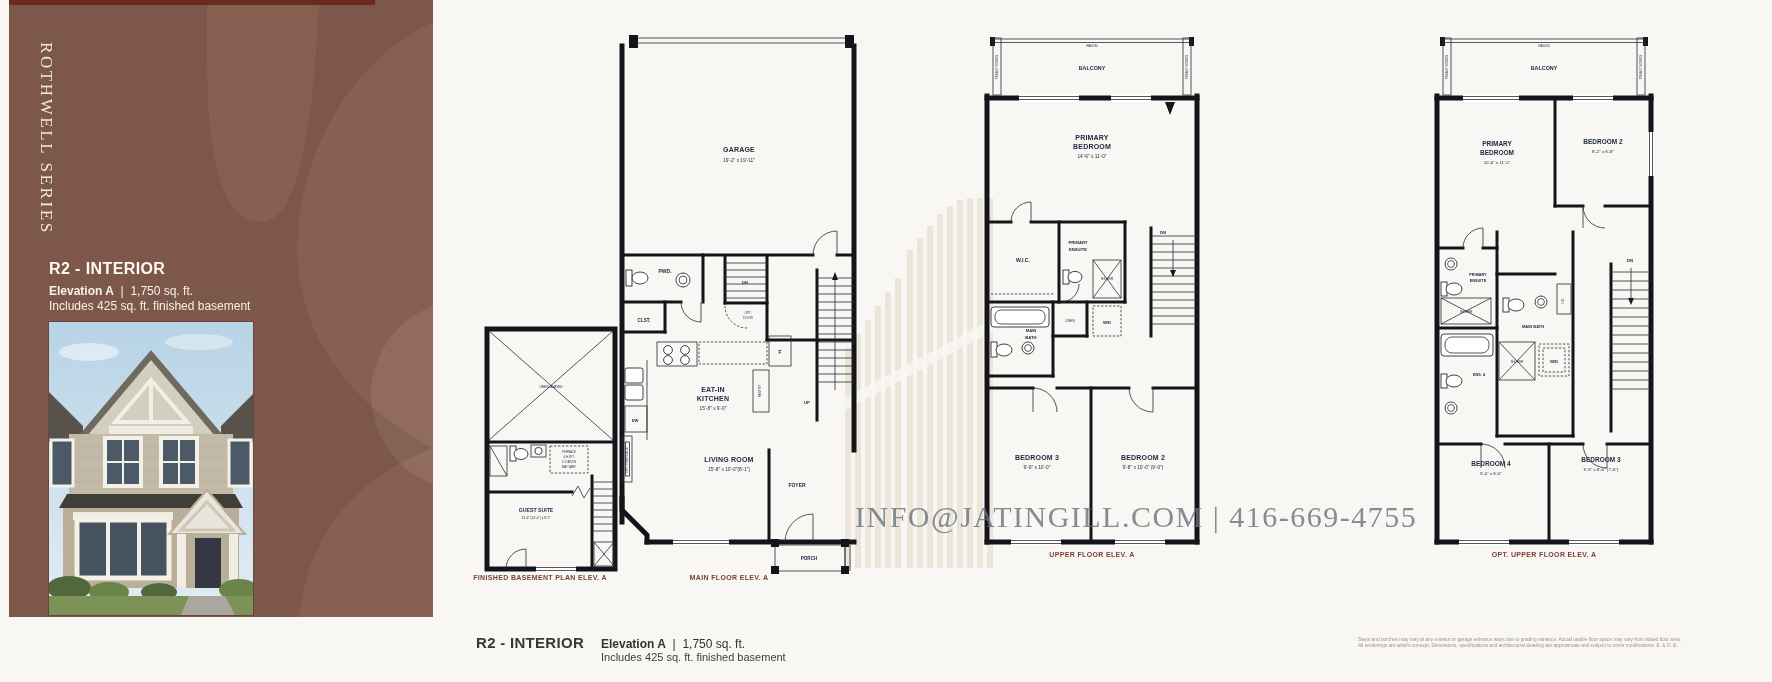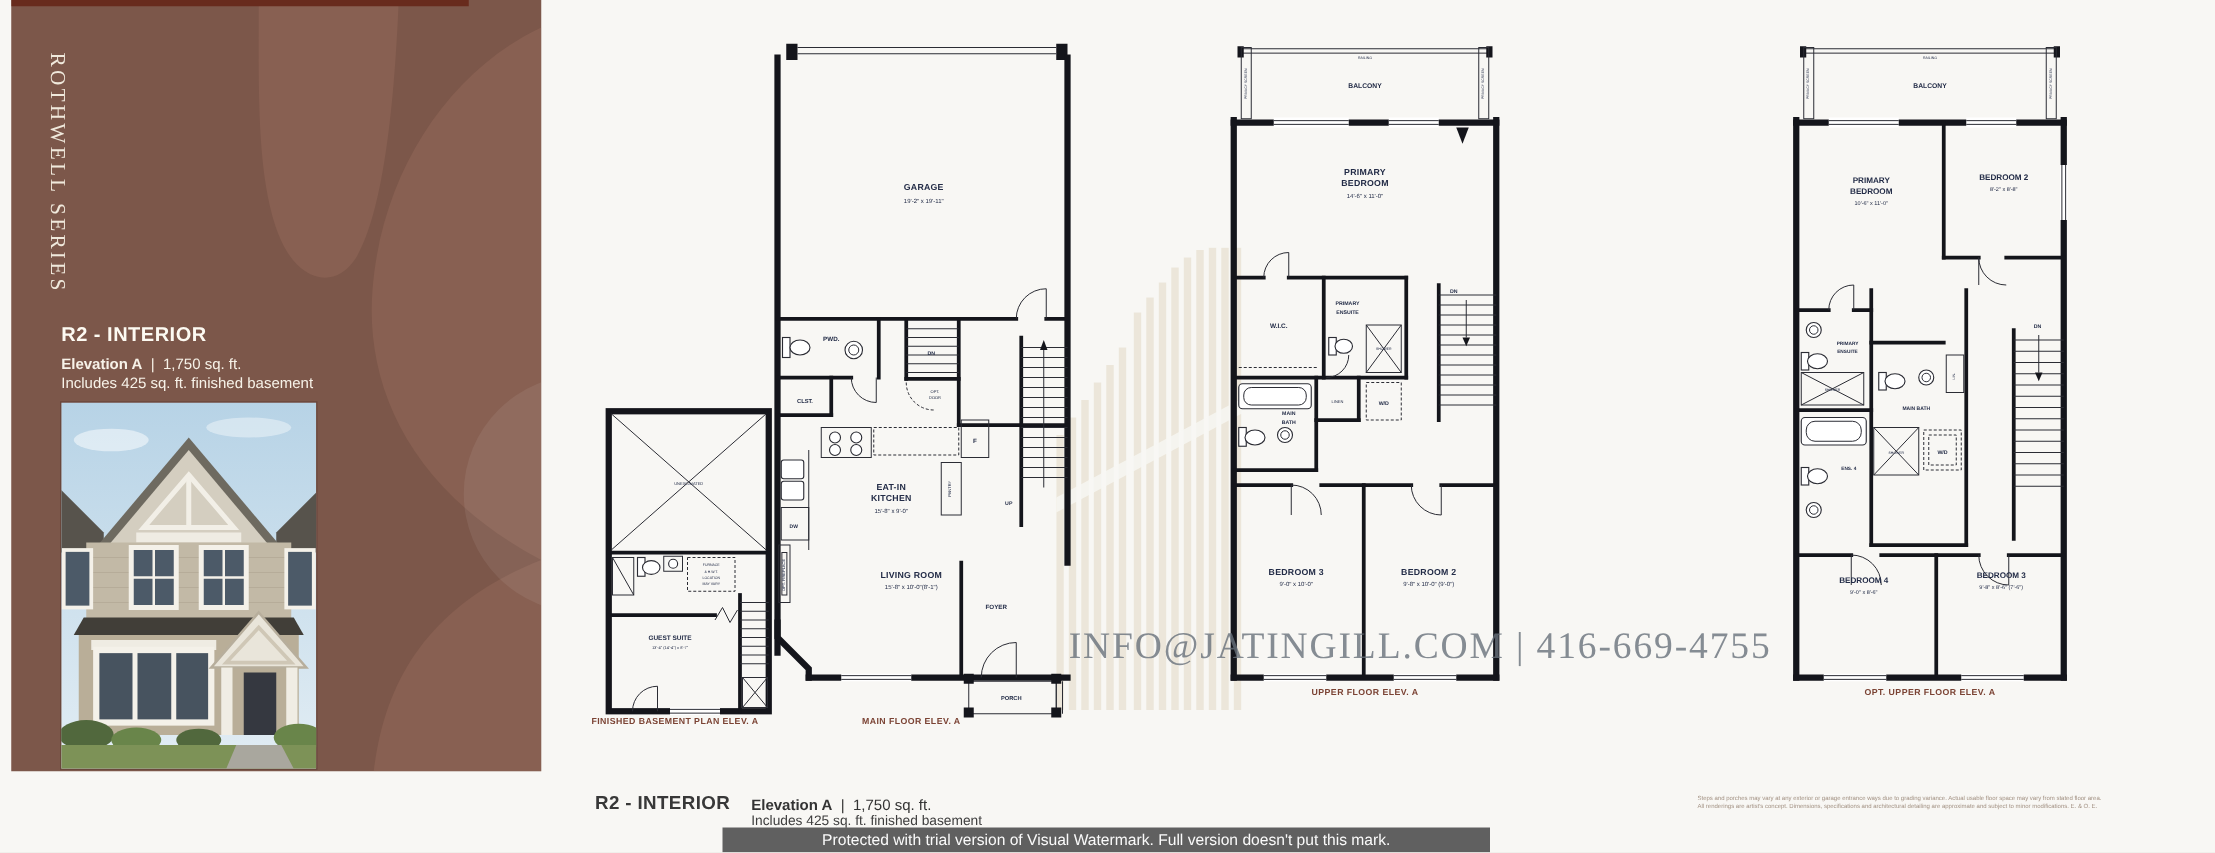--- a/index.html
+++ b/index.html
@@ -543,21 +543,20 @@
     <text class="sm" x="121" y="327">W/D</text>
     <text class="sm" x="197" y="226">DN</text>
     <text class="rn65" x="58" y="430">BEDROOM 4</text>
     <text class="rd" style="font-size:4.4px" x="58" y="439">9'-0" x 8'-6"</text>
     <text class="rn65" x="168" y="426">BEDROOM 3</text>
     <text class="rd" style="font-size:4.4px" x="168" y="435">9'-8" x 8'-6" (7'-6")</text>
   </svg>
   <div class="caption" style="left:1434px;top:551px">OPT. UPPER FLOOR ELEV. A</div>
 
   <div class="wm-contact">INFO@JATINGILL.COM | 416-669-4755</div>
-  <div class="wm-banner">Protected with trial version of Visual Watermark. Full version doesn't put this mark.</div>
 
   <div class="ft-title">R2 - INTERIOR</div>
   <div class="ft-elev">
     <b>Elevation A</b>&nbsp;
     <span>|</span>&nbsp;
     <span>1,750 sq. ft.</span>
   </div>
   <div class="ft-inc">Includes 425 sq. ft. finished basement</div>
   <div class="ft-disc">
     <div>Steps and porches may vary at any exterior or garage entrance ways due to grading variance. Actual usable floor space may vary from stated floor area.</div>

